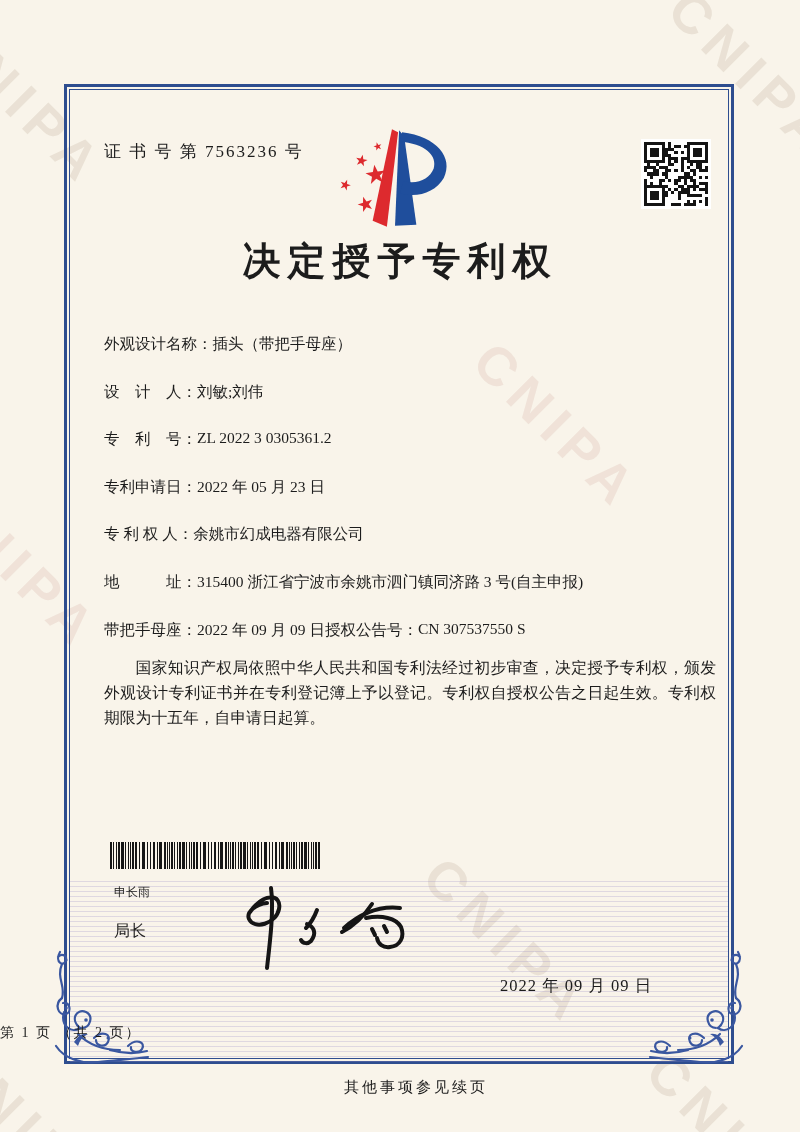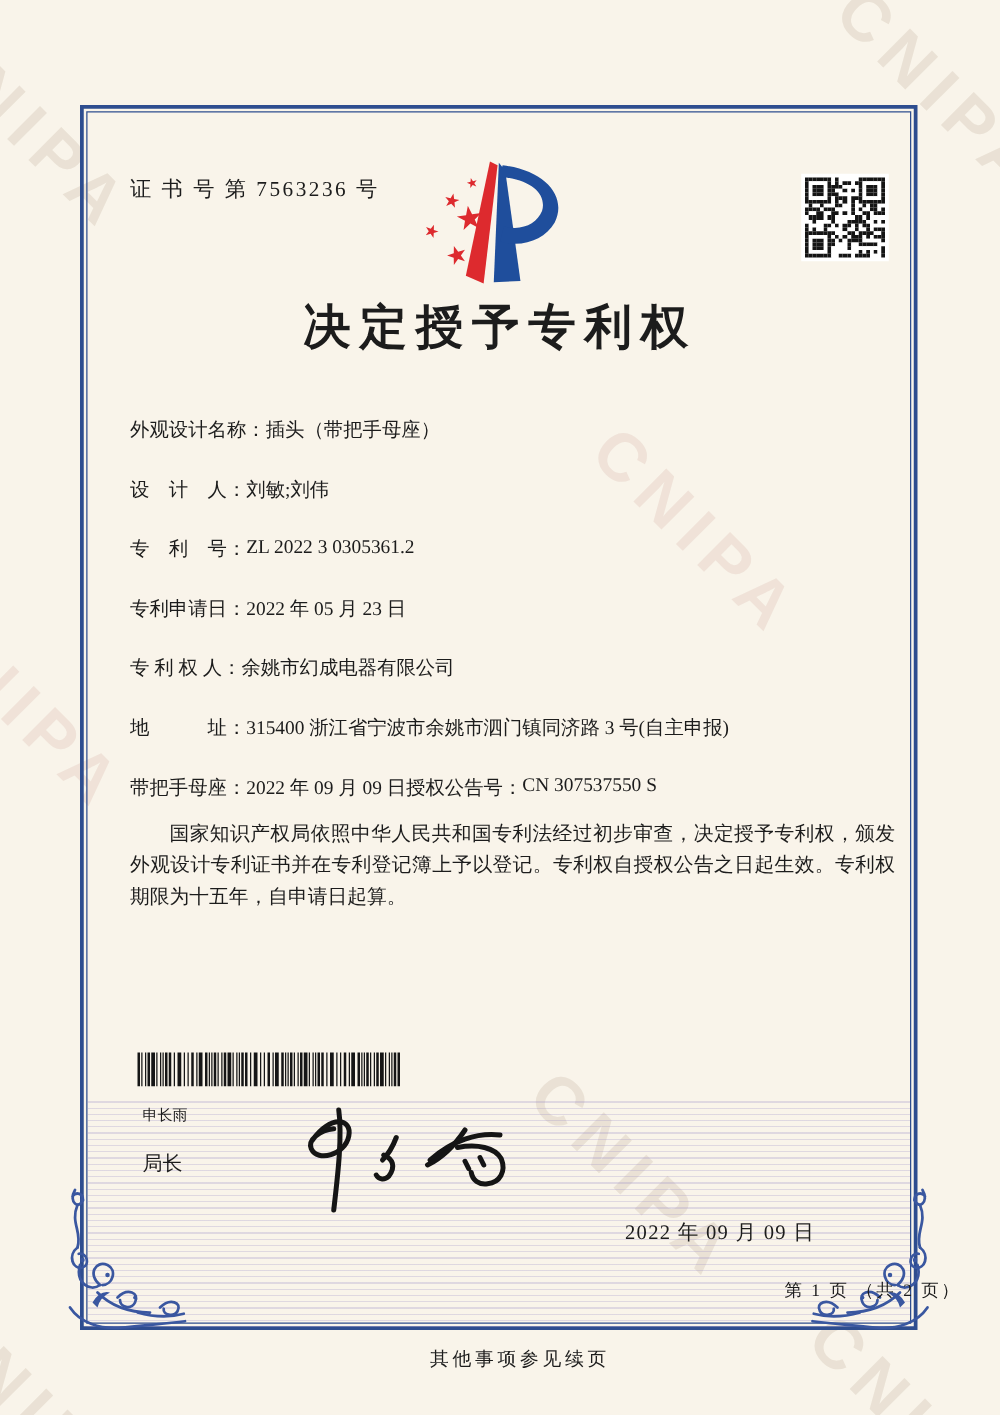--- a/index.html
+++ b/index.html
@@ -60,21 +60,21 @@
   .bar{ background:#161616; height:100%; flex:0 0 auto; }
 
   .sig-title{ position:absolute; left:114px; top:906px; font-size:16px;
               font-family:"Liberation Sans","DejaVu Sans",sans-serif;margin-top:15px; }
   .sig-name{ position:absolute; left:114px; top:884px; font-size:12px;
              font-family:Liberation Sans, sans-serif; }
   .sig-script{ position:absolute; left:222px; top:882px; width:205px; height:95px; }
 
   .issue-date{ position:absolute; left:500px; top:975px; font-size:16.5px; letter-spacing:1px; }
 
-  .page-info{ position:absolute; left:0; width:769px; top:1024px; text-align:right;
+  .page-info{ position:absolute; left:0; width:769px; top:1024px; text-align:left;
               font-size:14px; letter-spacing:2px; }
   .continuation{ position:absolute; left:0; width:800px; top:1078px; text-align:center;
                  font-size:15px; letter-spacing:3px;padding-left:16px; }
 
   .flourish{ position:absolute; width:100px; height:120px; }
   .flourish.left{ left:50px; top:950px; }
   .flourish.right{ left:648px; top:950px; transform:scaleX(-1); }
 </style>
 </head>
 <body>

